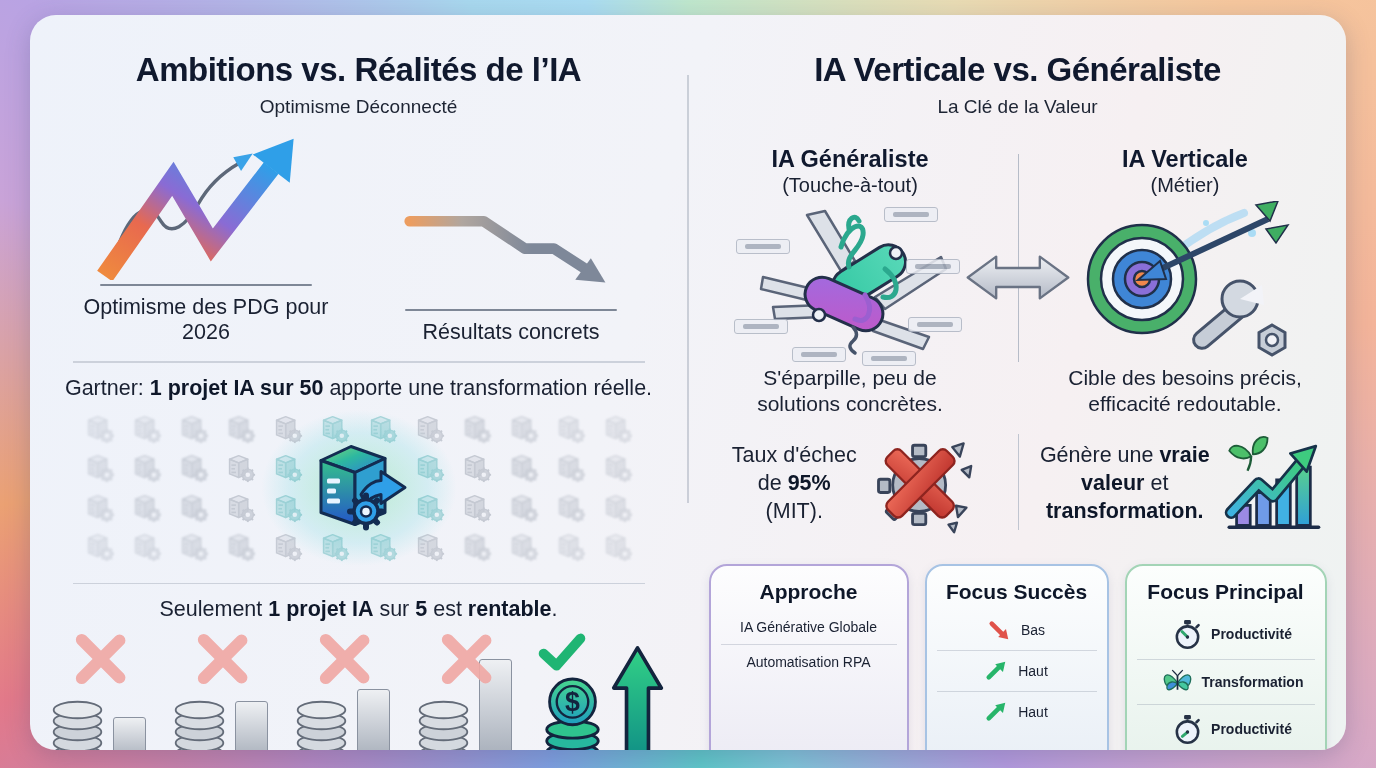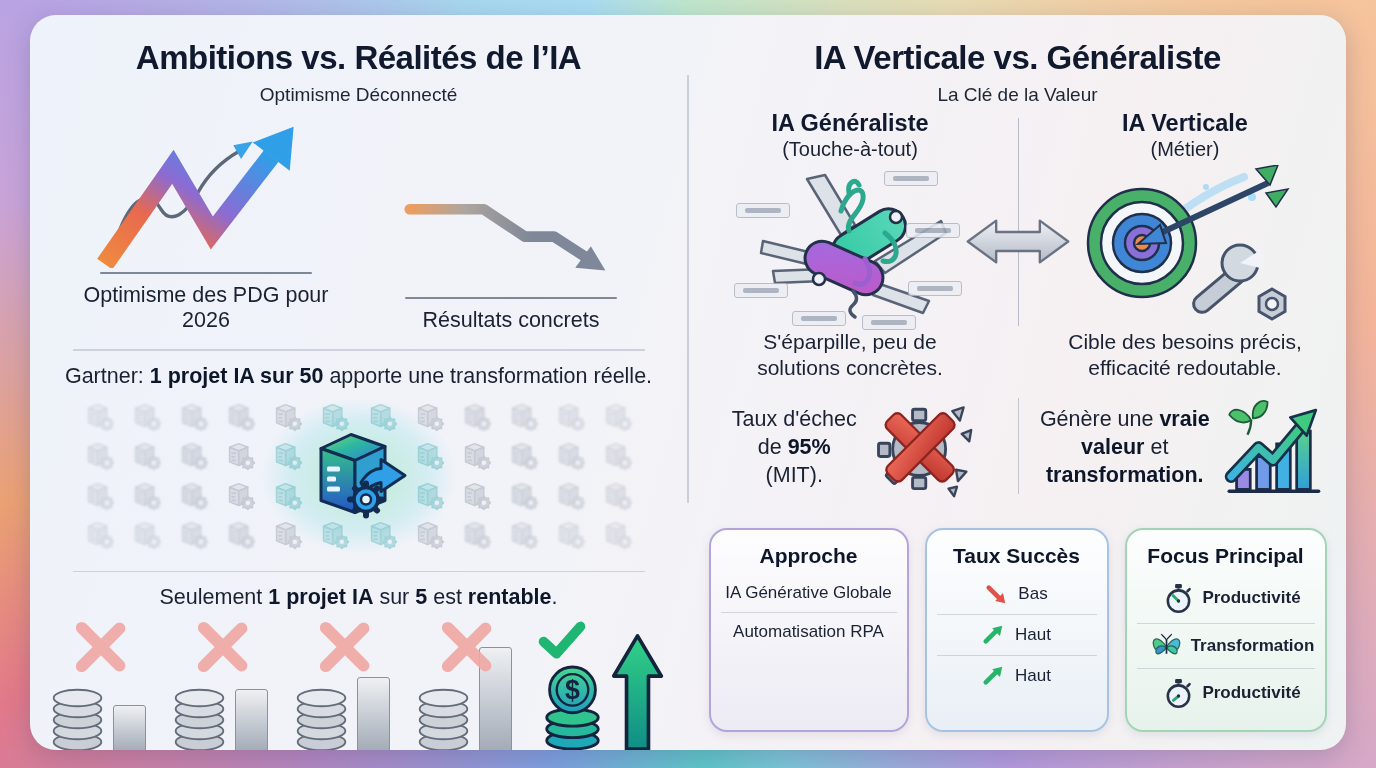--- a/index.html
+++ b/index.html
@@ -13,21 +13,21 @@
       #7f9fe0 200deg, #b487c2 225deg, #e2798a 245deg, #eba173 260deg,
       #c9a3d8 285deg, #b9a3e3 300deg, #a8d8ee 330deg, #aadcf2 345deg, #bfe7cd 360deg);
   }
   .canvas {
     position:absolute; left:30px; top:15px; right:30px; bottom:18px;
     border-radius:26px;
     background:linear-gradient(105deg,#eef2fa 0%,#f2f3f8 45%,#f6f0f2 75%,#eef3f2 100%);
     box-shadow:0 6px 24px rgba(60,70,110,.25);
     overflow:hidden;
   }
-  .panel { position:absolute; top:0; height:100%; width:657px; text-align:center; padding-top:24px; }
+  .panel { position:absolute; top:12px; height:100%; width:657px; text-align:center; padding-top:24px; }
   .panel-left { left:0; }
   .panel-right { left:659px; }
   .main-divider { position:absolute; left:657px; top:60px; height:428px; width:1.5px; background:#c3c8d2; opacity:.85; }
 
   .title { font-size:33px; font-weight:bold; color:#10192e; letter-spacing:-.5px; }
   .subtitle { font-size:19px; margin-top:7px; color:#1d2433; }
 
   
   .charts { display:flex; justify-content:center; align-items:flex-end; gap:50px; margin-top:14px; }
   .chart-fig { width:255px; }
@@ -52,21 +52,21 @@
   .projects { display:flex; align-items:flex-end; justify-content:center; gap:24px; margin-top:6px; height:142px; }
   .project { position:relative; display:flex; flex-direction:column; align-items:center; justify-content:flex-end;
     border-bottom:2.5px solid #99a1ad; width:98px; height:140px; padding:0 4px 3px; }
   .project.success { width:132px; }
   .proj-icons { display:flex; align-items:flex-end; gap:7px; }
   .bar { width:33px; background:linear-gradient(180deg,#eef0f3,#a2aab6); border:1.5px solid #8a92a0; border-radius:3px 3px 0 0; }
   .xmark { position:absolute; top:0; left:50%; transform:translateX(-46%); filter:blur(.6px); opacity:.92; }
   .check { position:absolute; top:2px; left:0; }
 
   
-  .vs-columns { position:relative; display:grid; grid-template-columns:1fr 1fr; margin-top:4px;gap:13px; }
+  .vs-columns { position:relative; display:grid; grid-template-columns:1fr 1fr; margin-top:28px;gap:13px; }
   .vs-divider { position:absolute; left:50%; top:8px; height:208px; width:1.5px; background:#b6bcc8; }
   .vs-arrow { position:absolute; left:50%; top:104px; transform:translateX(-50%); }
   .col-heading { font-size:23.5px; font-weight:bold; color:#10192e; }
   .col-sub { font-size:20px; margin-top:1px; }
   .col-iconbox { position:relative; width:232px; height:162px; margin:4px auto 0; }
   .col-caption { font-size:21px; line-height:1.26; margin:2px auto 0; }
   .cap-left { max-width:248px; }
   .cap-right { max-width:268px; }
   .ktag { position:absolute; width:54px; height:15px; background:#eceef4; border:1px solid #aeb5c2; border-radius:3px;
     filter:blur(.7px); opacity:.85; display:flex; align-items:center; justify-content:center; }
@@ -77,21 +77,21 @@
   .stat { display:flex; align-items:center; justify-content:center; gap:12px; }
   .stat-text { text-align:center; font-size:21.5px; line-height:1.3; }
   .stat-text b { color:#0e1729; }
 
   .cards { display:flex; justify-content:center; gap:16px; margin-top:22px; }
   .card { width:200px; border:2px solid #ccc; border-radius:18px; padding:10px 10px 12px;
     background:linear-gradient(180deg,#fdfdfe, #ecebf4); box-shadow:0 3px 10px rgba(90,100,140,.13); }
   .card.c2 { width:184px; background:linear-gradient(180deg,#fdfefe,#e9eff6); }
   .card.c3 { width:202px; background:linear-gradient(180deg,#fcfefd,#e7f2ec); }
   .card-title { font-size:21px; font-weight:bold; color:#0e1729; padding:4px 0 6px; }
-  .card-row { font-size:17px; padding:9px 0; display:flex; align-items:center; justify-content:center; gap:9px; }
+  .card-row { font-size:14px; padding:9px 0; display:flex; align-items:center; justify-content:center; gap:9px; }
   .card-row:not(:last-child) { border-bottom:1px solid rgba(120,130,150,.28); }
   .card.c3 .card-row { justify-content:center; padding-left:14px;font-weight:bold; }
 </style>
 </head>
 <body>
 
 <div class="canvas">
   <div class="main-divider"></div>
 
   <div class="panel panel-left">
@@ -1631,21 +1631,21 @@
       </div>
     </div>
 
     <div class="cards">
       <div class="card c1" style="border-color: rgb(179, 165, 217);">
         <div class="card-title">Approche</div>
         <div class="card-row">IA Générative Globale</div>
         <div class="card-row">Automatisation RPA</div>
       </div>
       <div class="card c2" style="border-color: rgb(167, 195, 228);">
-        <div class="card-title">Taux Succès</div>
+        <div class="card-title">Focus Succès</div>
         <div class="card-row">
           <svg viewBox="0 0 26 24" width="24" height="22">
               <line x1="4" y1="5" x2="15" y2="16" stroke="#e0524a" stroke-width="5" stroke-linecap="round"></line>
               <polygon points="22,22 11,19.5 19.5,11" fill="#e0524a"></polygon>
             </svg>
           <span>Bas</span>
         </div>
         <div class="card-row">
           <svg viewBox="0 0 26 24" width="24" height="22">
               <line x1="4" y1="19" x2="15" y2="8" stroke="#27b56a" stroke-width="5" stroke-linecap="round"></line>

